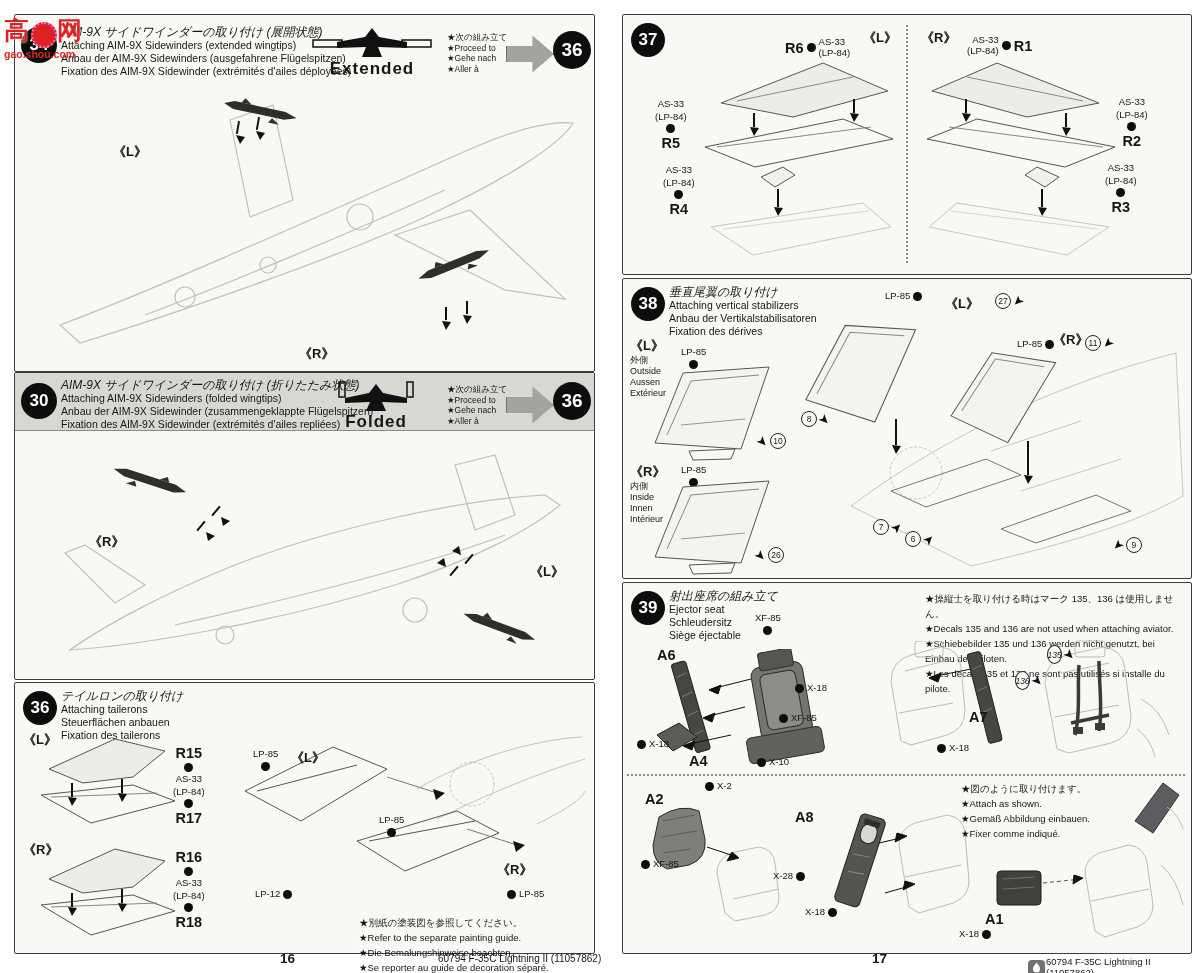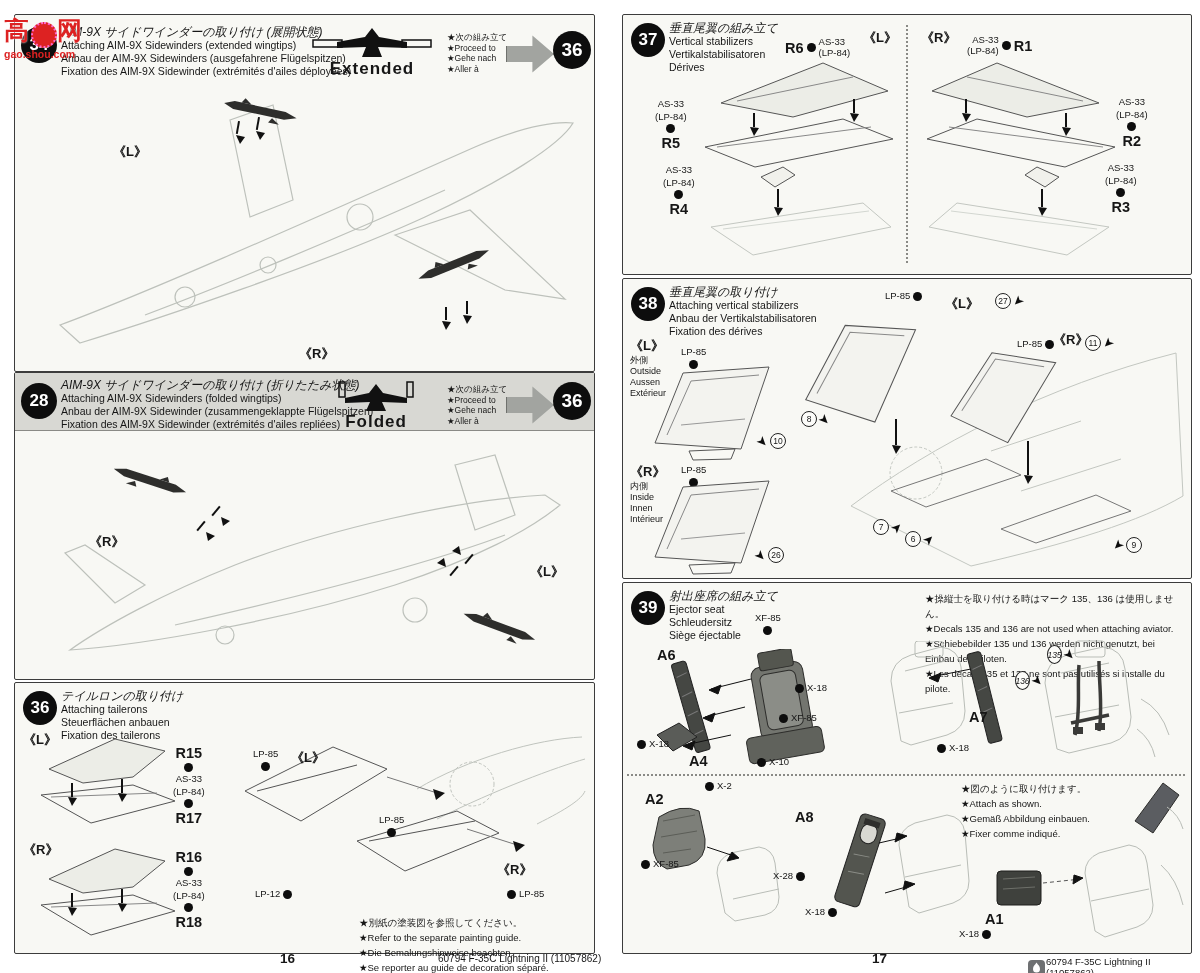--- a/index.html
+++ b/index.html
@@ -115,21 +115,21 @@
         <rect x="441" y="216" width="2" height="13"></rect>
         <path d="M438,230 l4,9 l5,-8 Z"></path>
       </g>
     </svg>
     <span class="mk abs" style="left:98px;top:128px">《L》</span>
     <span class="mk abs" style="left:284px;top:330px">《R》</span>
   </section>
 
   <section class="panel" style="left:14px;top:372px;width:579px;height:306px">
     <div class="abs" style="left:0;top:0;width:100%;height:57px;background:#d8d8d3;border-bottom:1px solid #8a8a86"></div>
-    <div class="stepcircle abs" style="left:6px;top:10px">28</div>
+    <div class="stepcircle abs" style="left:6px;top:10px">30</div>
     <div class="titles abs" style="left:46px;top:6px">
       <div class="ja">AIM-9X サイドワインダーの取り付け (折りたたみ状態)</div>
       <div>Attaching AIM-9X Sidewinders (folded wingtips)</div>
       <div>Anbau der AIM-9X Sidewinder (zusammengeklappte Flügelspitzen)</div>
       <div>Fixation des AIM-9X Sidewinder (extrémités d'ailes repliées)</div>
     </div>
     <div class="abs" style="left:300px;top:7px;width:122px">
       <svg width="122" height="32" viewBox="0 0 122 32">
         <rect x="24" y="2" width="6" height="15" fill="none" stroke="#111" stroke-width="1.5"></rect>
         <rect x="92" y="2" width="6" height="15" fill="none" stroke="#111" stroke-width="1.5"></rect>
@@ -277,26 +277,20 @@
     <div class="note abs" style="left:344px;top:232px">
       <div>★別紙の塗装図を参照してください。</div>
       <div>★Refer to the separate painting guide.</div>
       <div>★Die Bemalungshinweise beachten.</div>
       <div>★Se reporter au guide de decoration séparé.</div>
     </div>
   </section>
 
   <section class="panel" style="left:622px;top:14px;width:568px;height:259px">
     <div class="stepcircle abs" style="left:8px;top:8px;width:34px;height:34px">37</div>
-    <div class="titles abs" style="left:46px;top:7px">
-      <div class="ja">垂直尾翼の組み立て</div>
-      <div>Vertical stabilizers</div>
-      <div>Vertikalstabilisatoren</div>
-      <div>Dérives</div>
-    </div>
     <div class="divider-v abs" style="left:283px;top:10px;height:238px"></div>
 
     <span class="mk abs" style="left:240px;top:14px">《L》</span>
     <div class="hc abs" style="left:162px;top:22px">
       <b class="plbl">R6</b>
       <b class="pdot"></b>
       <span class="pc" style="text-align:left"><span>AS-33</span><br><span>(LP-84)</span></span>
     </div>
     <div class="cstack abs" style="left:32px;top:84px">
       <span class="pc">AS-33</span>

